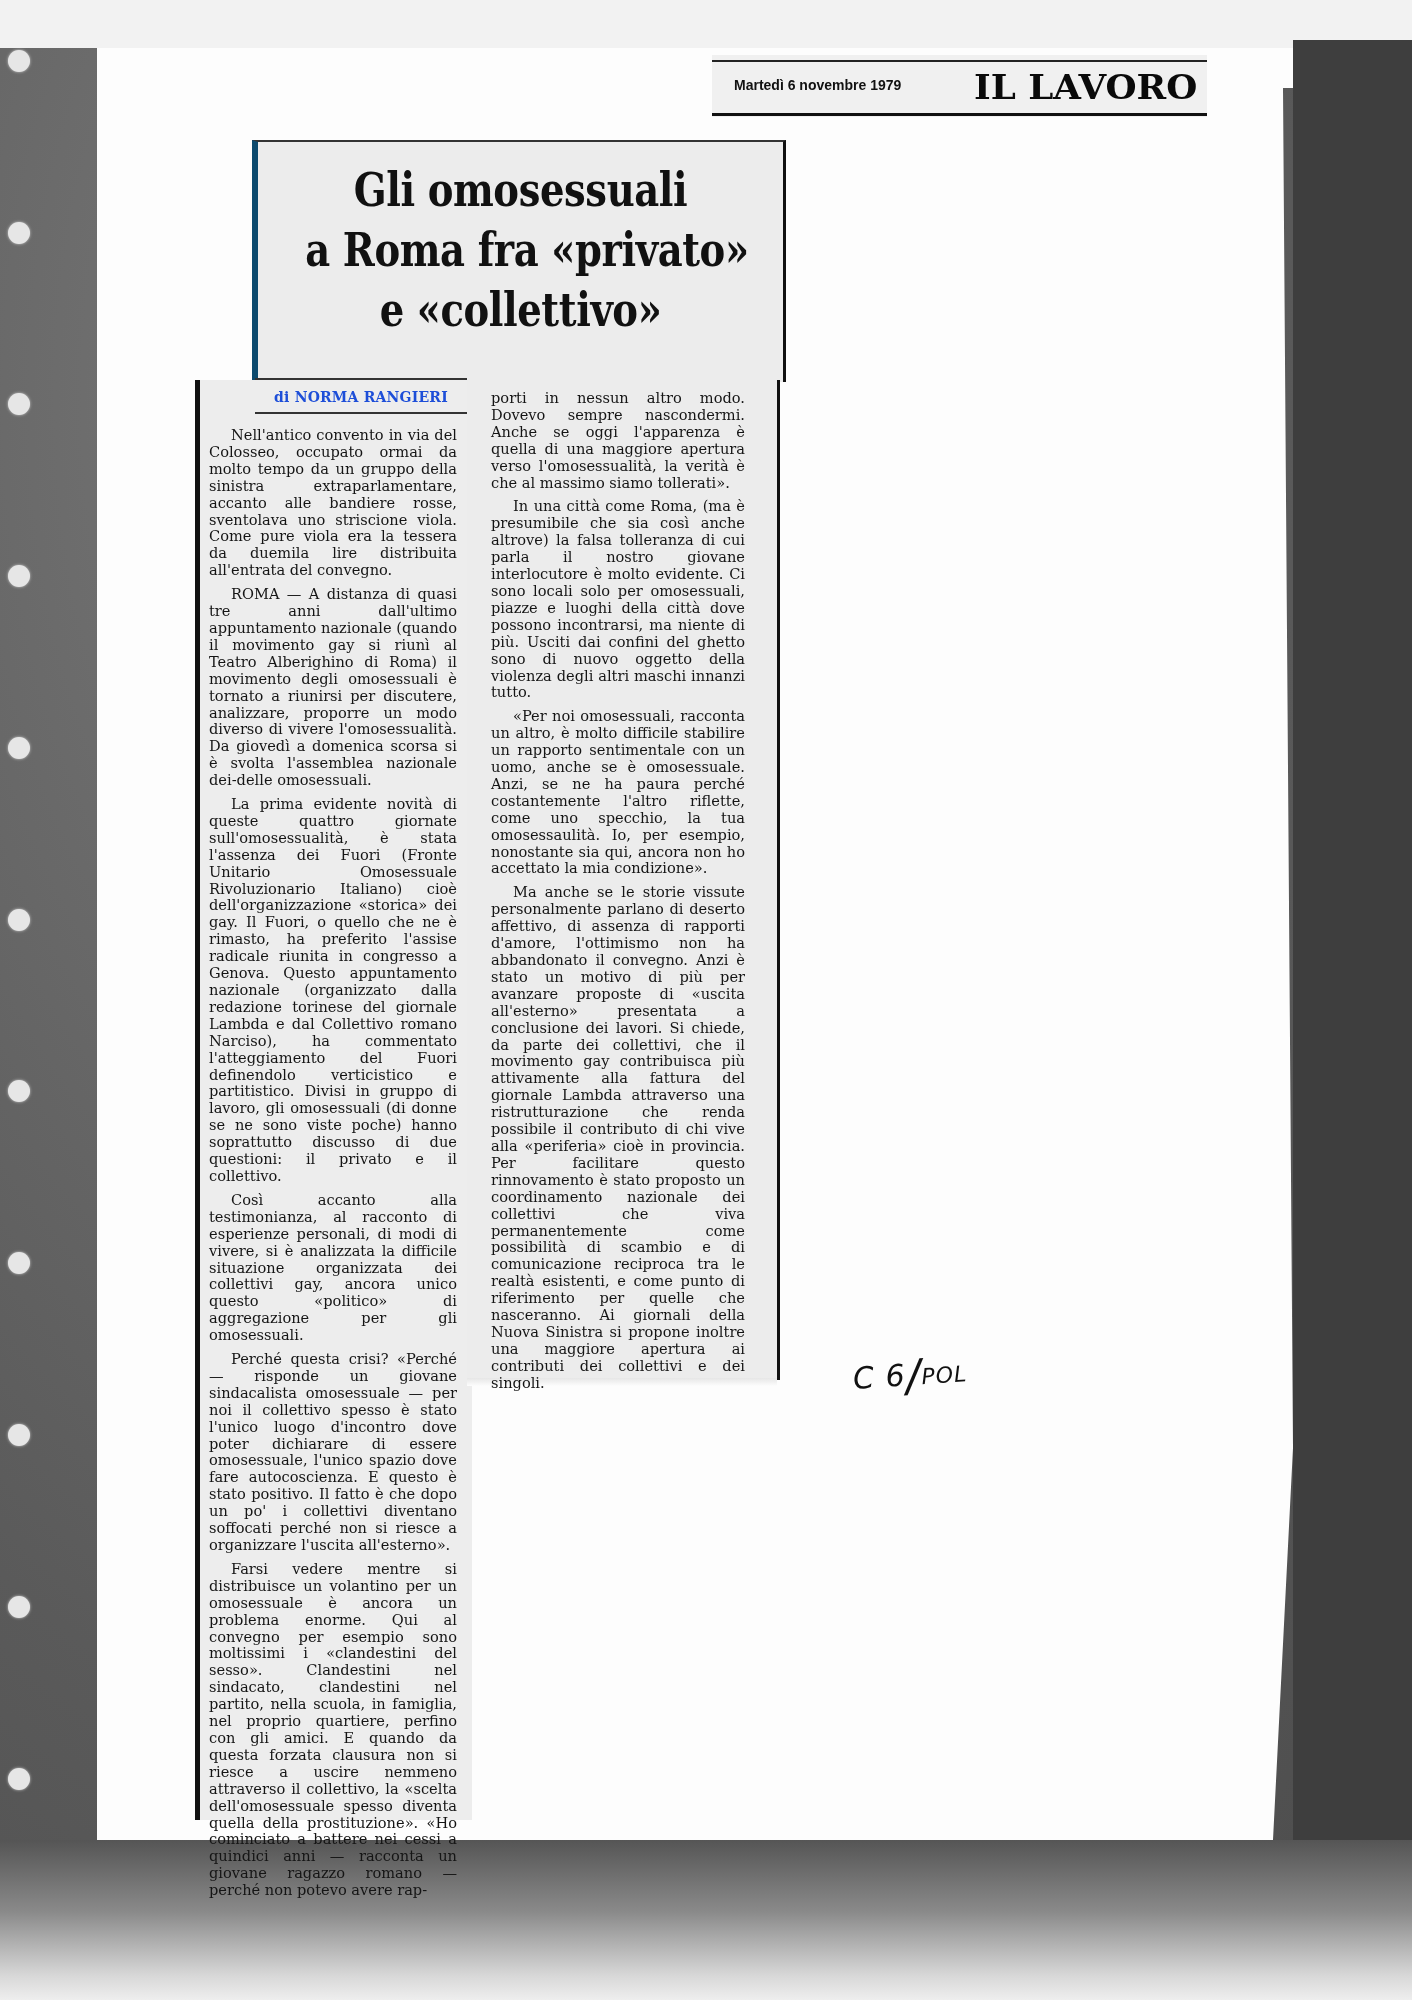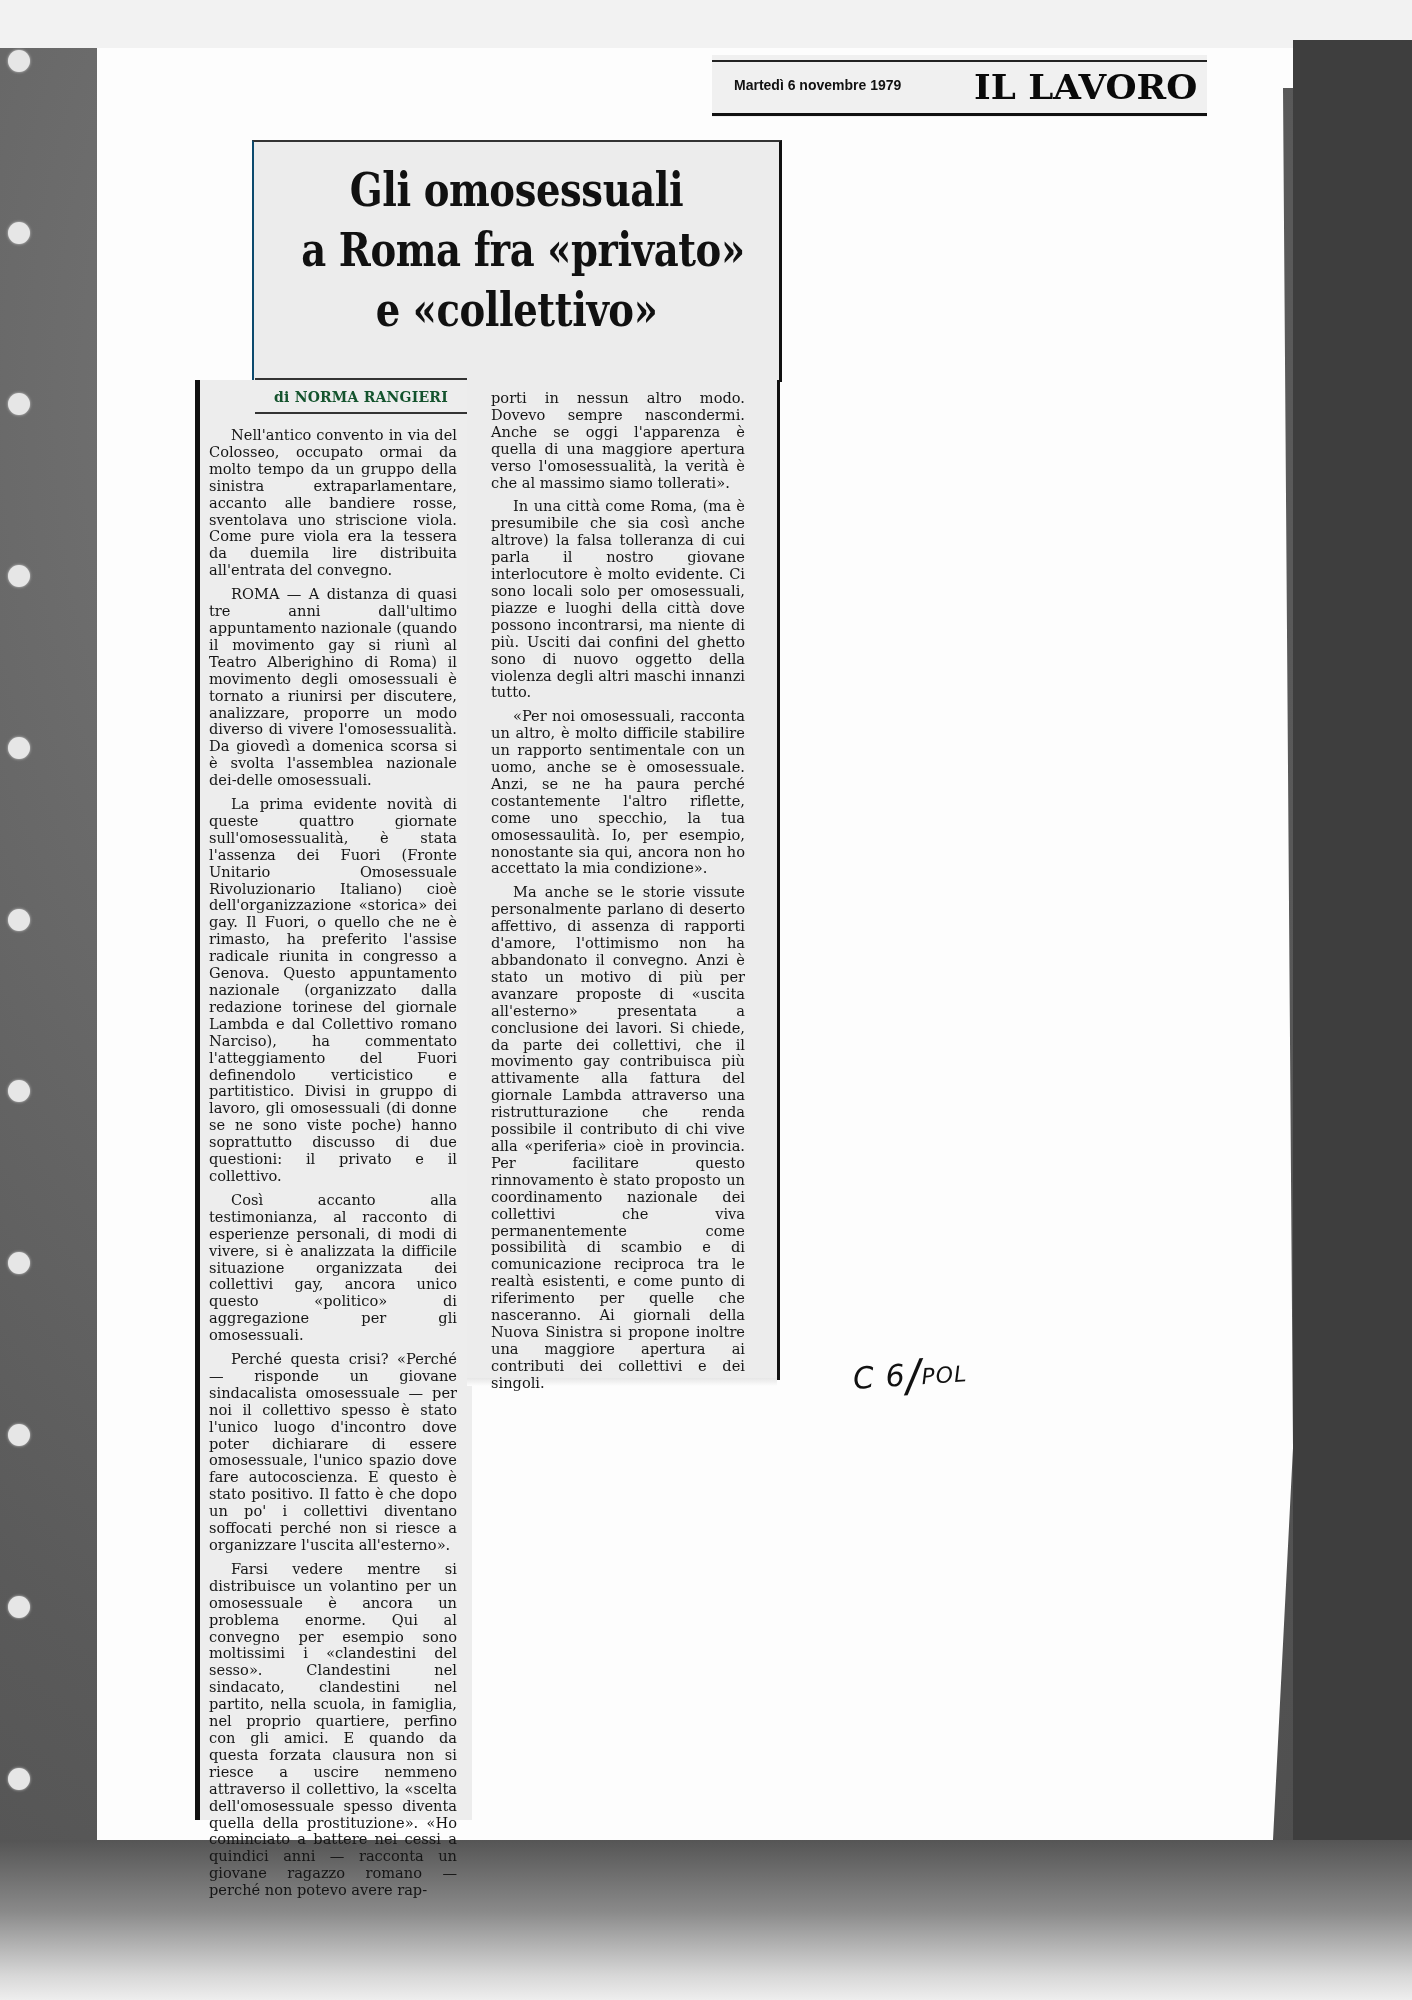--- a/index.html
+++ b/index.html
@@ -45,21 +45,21 @@
   }
   .masthead .paper {
     position:absolute; left:262px; top:12px;
     font-family:"DejaVu Serif", serif; font-weight:900; font-size:34px; letter-spacing:0px; color:#0a0a0a;
     transform:scaleX(1.05); transform-origin:left;
   }
   
   .clip-head {
     position:absolute; left:252px; top:140px; width:525px; height:240px;
     background:#ececec;
-    border-top:2px solid #333; border-right:3px solid #111; border-left:2px solid #0c4a6e;
+    border-top:2px solid #333; border-right:3px solid #111; border-left:6px solid #0c4a6e;
   }
   .headline {
     position:absolute; left:0; right:0; top:18px; text-align:center;
     font-family:"DejaVu Serif", serif; font-weight:900;
     font-size:47px; line-height:60px; color:#111;
     transform:scaleX(0.82); transform-origin:center;
     letter-spacing:-0.5px;
   }
   .headline div { white-space:nowrap; }
   .clip-col1 {
@@ -67,21 +67,21 @@
     background:#ededed; border-left:5px solid #111;
   }
   .clip-col2 {
     position:absolute; left:467px; top:380px; width:310px; height:1000px;
     background:#ececec; border-right:3px solid #111;
   }
   .byline-rule1 { position:absolute; left:255px; top:378px; width:212px; height:2px; background:#333; }
   .byline-rule2 { position:absolute; left:255px; top:412px; width:212px; height:2px; background:#333; }
   .byline {
     position:absolute; left:255px; top:389px; width:212px; text-align:center;
-    font-family:"DejaVu Serif", serif; font-weight:bold; font-size:14px; color:#14532d;
+    font-family:"DejaVu Serif", serif; font-weight:bold; font-size:14px; color:#1d4ed8;
     letter-spacing:0.2px;
   }
   .col-text {
     position:absolute;
     font-family:"DejaVu Serif", serif; font-size:14.6px; line-height:16.9px; color:#151515;
     text-align:justify; hyphens:manual;
   }
   .col-text p { margin:7px; text-indent:22px; }
   .col-text p.noindent { text-indent:0; }
   .col1-text { left:202px; top:420px; width:262px; }

